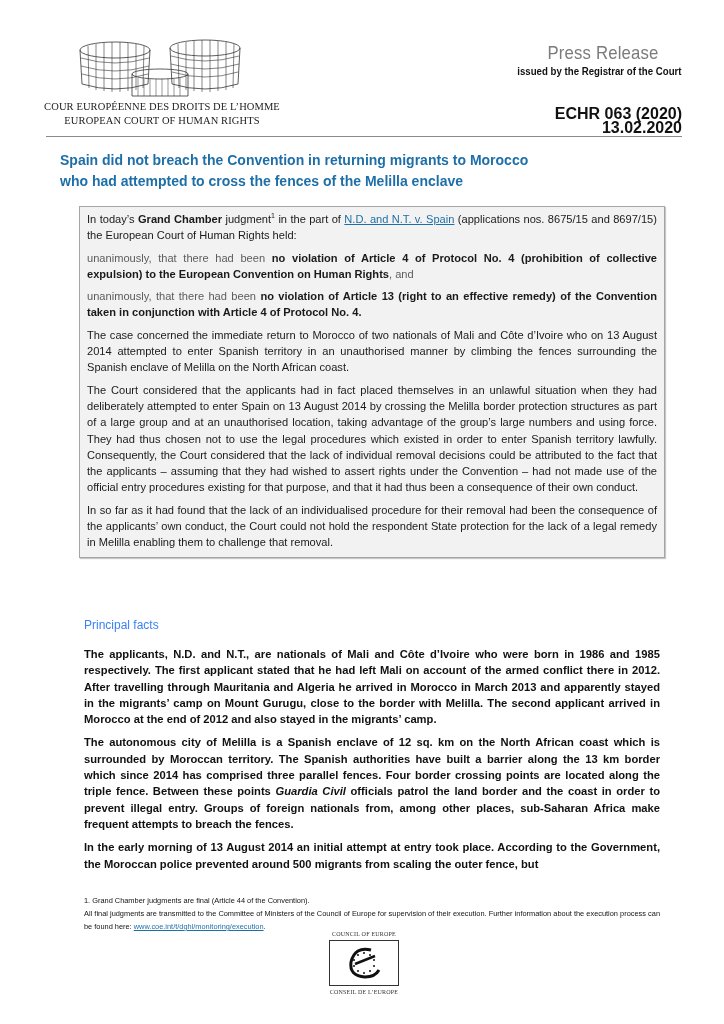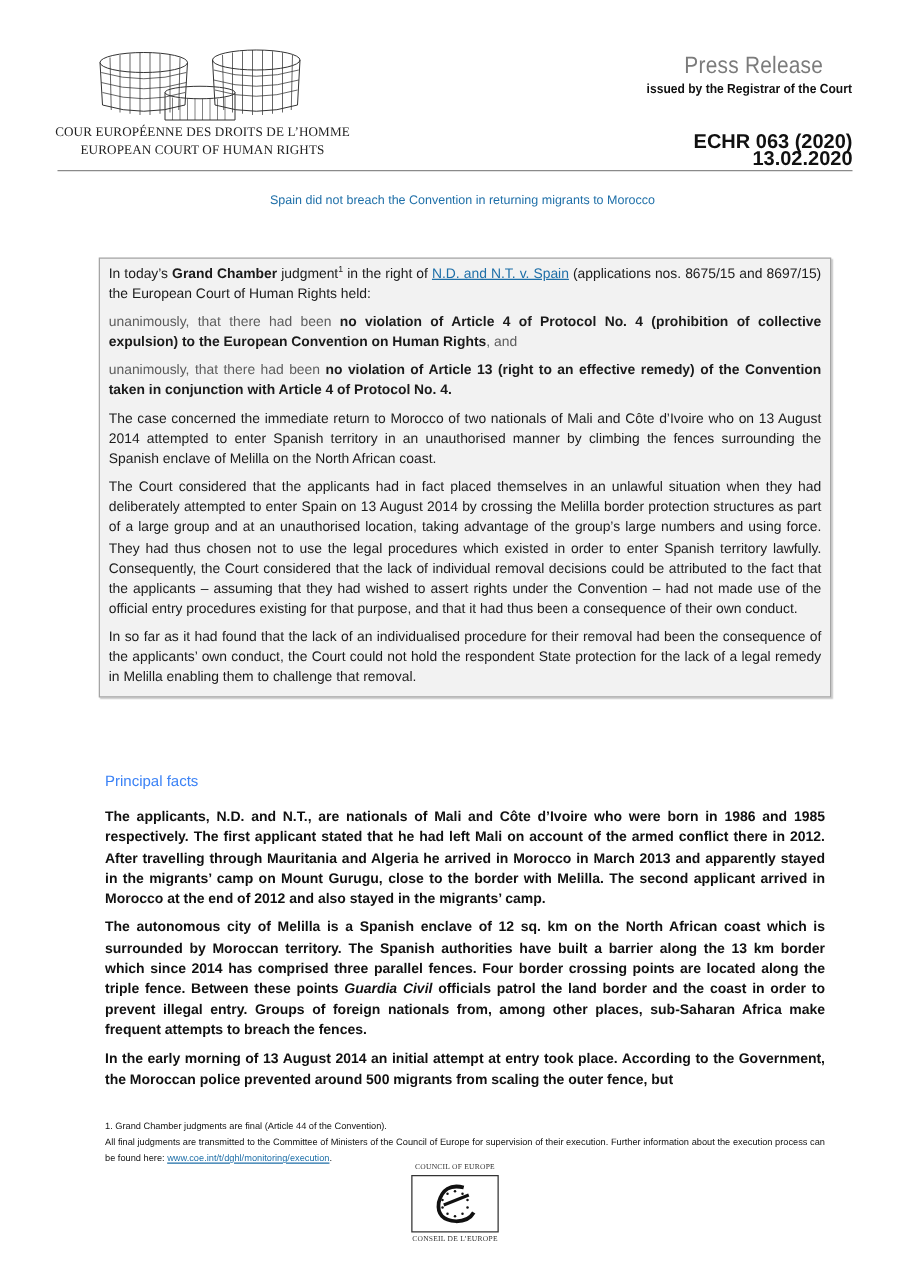--- a/index.html
+++ b/index.html
@@ -7,22 +7,22 @@
          font-family: "Liberation Sans", sans-serif; color: #111; }
   .logo { position: absolute; left: 60px; top: 36px; width: 200px; height: 72px; }
   .logo svg { display: block; margin: 0 auto; }
   .court-name { position: absolute; left: 44px; top: 100px; width: 236px; text-align: center;
          font-family: "Liberation Serif", serif; font-size: 10.5px; line-height: 14px; color: #222; letter-spacing: 0.1px; }
   .header-right { position: absolute; right: 42px; top: 42px; text-align: center; }
   .press { font-size: 19px; color: #7b7b7b; font-family: "Liberation Sans", sans-serif; transform: scaleX(0.88); transform-origin: right; letter-spacing: 0.2px; }
   .issued { font-size: 10.5px; font-weight: bold; color: #111; margin-top: 1px; transform: scaleX(0.92); transform-origin: right; }
   .refs { position: absolute; right: 42px; top: 107px; text-align: right; font-size: 16px; line-height: 14px; font-weight: bold; }
   .rule { position: absolute; left: 46px; right: 42px; top: 136px; border-top: 1.5px solid #8a8a8a; }
-  .title { position: absolute; left: 60px; width: 620px; top: 150px; text-align: center;
-           color: #1e6fa8; font-weight: normal; font-size: 10px; line-height: 21px; }
+  .title { position: absolute; left: 60px; width: 620px; top: 150px; text-align: left;
+           color: #1e6fa8; font-weight: bold; font-size: 14px; line-height: 21px; }
   .summary-box { position: absolute; left: 79px; top: 206px; width: 584px; background: #f2f2f2;
            border: 1px solid #a5a5a5; box-shadow: 1px 1px 1px #c8c8c8; padding: 4px 0 6px 0; }
   .summary-box p { margin: 0 7px 6px 7px; font-size: 11.1px; line-height: 16.3px; text-align: justify; color: #1a1a1a; }
   .grey { color: #5c5c5c; }
   .link { color: #1e6fa8; text-decoration: underline; }
   sup { font-size: 7px; line-height: 0; }
   .section-heading { position: absolute; left: 84px; top: 618px; font-size: 12px; color: #3b82f6; }
   .body-text { position: absolute; left: 84px; top: 646px; width: 576px; }
   .body-text p { margin: 0 0 7px 0; font-size: 11.2px; line-height: 16.3px; text-align: justify; font-weight: bold; color: #111; }
   .footnotes { position: absolute; left: 84px; top: 894px; width: 576px; font-size: 7.4px; line-height: 13px; font-weight: normal; color: #111; }
@@ -95,24 +95,25 @@
   <div class="issued">issued by the Registrar of the Court</div>
 </div>
 <div class="refs">
   <div>ECHR 063 (2020)</div>
   <div>13.02.2020</div>
 </div>
 <div class="rule"></div>
 
 <div class="title">
   <div>Spain did not breach the Convention in returning migrants to Morocco</div>
+  <div>who had attempted to cross the fences of the Melilla enclave</div>
 </div>
 
 <div class="summary-box">
-  <p><span>In today’s </span><b>Grand Chamber</b><span> judgment</span><sup>1</sup><span> in the right of </span><span class="link">N.D. and N.T. v. Spain</span><span> (applications nos. 8675/15 and 8697/15) the European Court of Human Rights held:</span></p>
+  <p><span>In today’s </span><b>Grand Chamber</b><span> judgment</span><sup>1</sup><span> in the part of </span><span class="link">N.D. and N.T. v. Spain</span><span> (applications nos. 8675/15 and 8697/15) the European Court of Human Rights held:</span></p>
   <p><span class="grey">unanimously, that there had been </span><b>no violation of Article 4 of Protocol No. 4 (prohibition of collective expulsion) to the European Convention on Human Rights</b><span class="grey">, and</span></p>
   <p><span class="grey">unanimously, that there had been </span><b>no violation of Article 13 (right to an effective remedy) of the Convention taken in conjunction with Article 4 of Protocol No. 4.</b></p>
   <p>The case concerned the immediate return to Morocco of two nationals of Mali and Côte d’Ivoire who on 13 August 2014 attempted to enter Spanish territory in an unauthorised manner by climbing the fences surrounding the Spanish enclave of Melilla on the North African coast.</p>
   <p>The Court considered that the applicants had in fact placed themselves in an unlawful situation when they had deliberately attempted to enter Spain on 13 August 2014 by crossing the Melilla border protection structures as part of a large group and at an unauthorised location, taking advantage of the group’s large numbers and using force. They had thus chosen not to use the legal procedures which existed in order to enter Spanish territory lawfully. Consequently, the Court considered that the lack of individual removal decisions could be attributed to the fact that the applicants – assuming that they had wished to assert rights under the Convention – had not made use of the official entry procedures existing for that purpose, and that it had thus been a consequence of their own conduct.</p>
   <p style="margin-bottom:0">In so far as it had found that the lack of an individualised procedure for their removal had been the consequence of the applicants’ own conduct, the Court could not hold the respondent State protection for the lack of a legal remedy in Melilla enabling them to challenge that removal.</p>
 </div>
 
 <div class="section-heading">Principal facts</div>
 <div class="body-text">
   <p>The applicants, N.D. and N.T., are nationals of Mali and Côte d’Ivoire who were born in 1986 and 1985 respectively. The first applicant stated that he had left Mali on account of the armed conflict there in 2012. After travelling through Mauritania and Algeria he arrived in Morocco in March 2013 and apparently stayed in the migrants’ camp on Mount Gurugu, close to the border with Melilla. The second applicant arrived in Morocco at the end of 2012 and also stayed in the migrants’ camp.</p>

